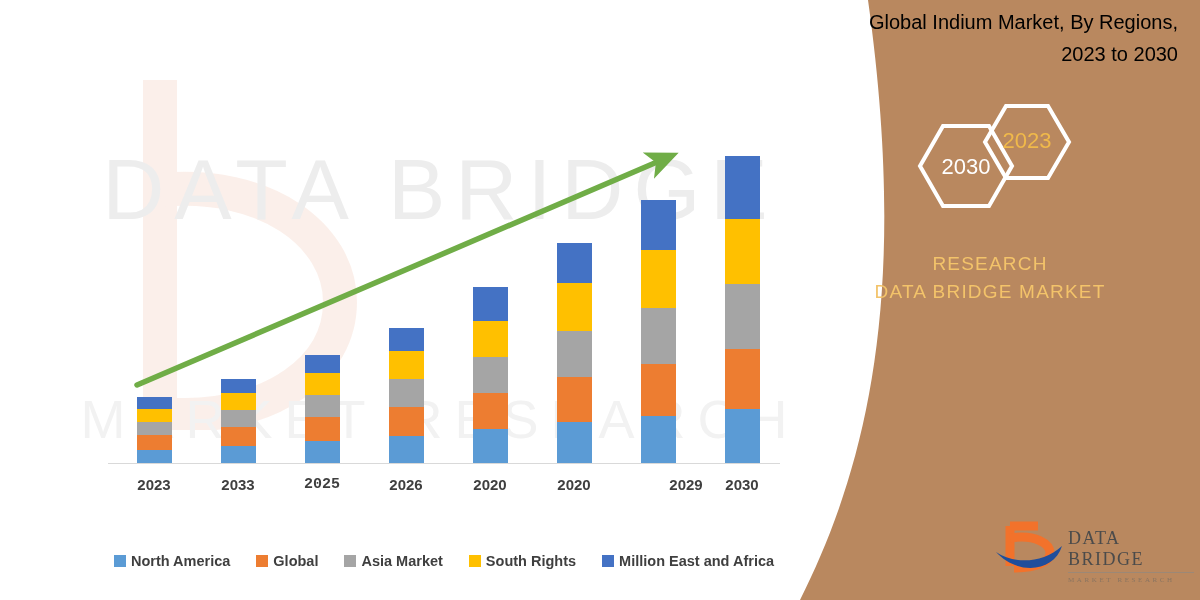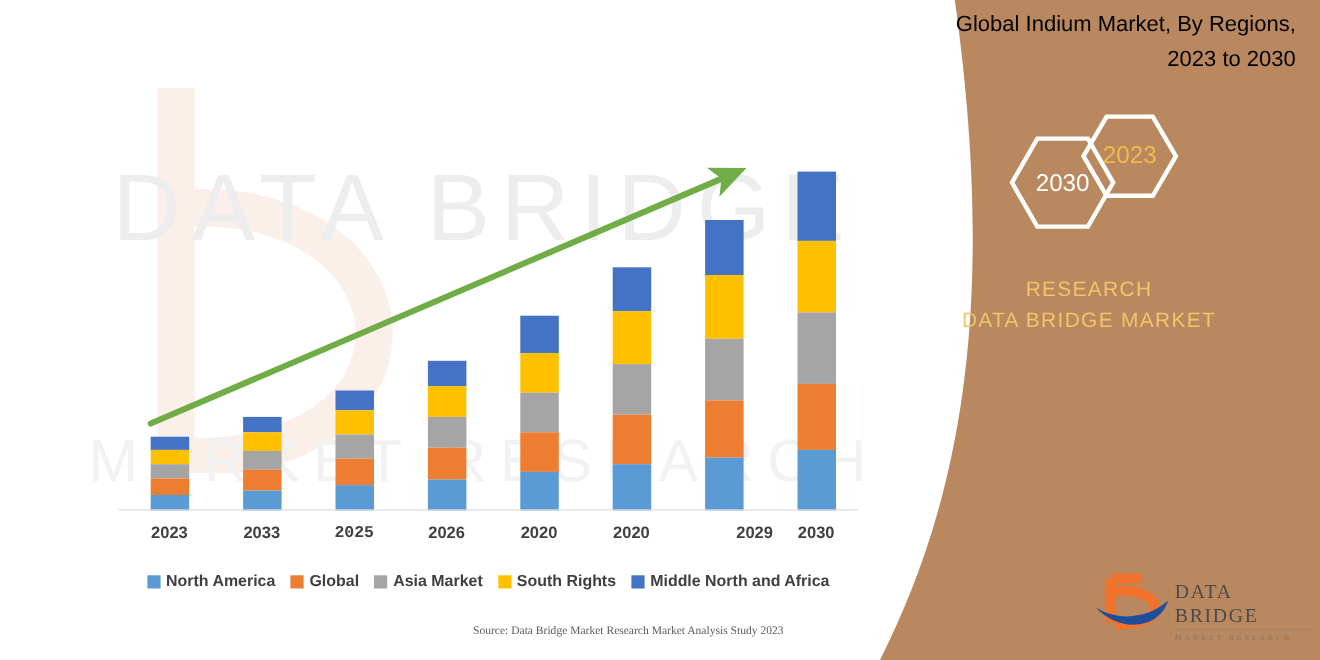--- a/index.html
+++ b/index.html
@@ -31,21 +31,21 @@
   .axis-line{position:absolute;left:108px;top:463px;width:672px;height:1px;background:#d9d9d9;}
 
   .bar{position:absolute;bottom:0;width:35px;display:flex;flex-direction:column;justify-content:flex-end;}
   .seg{width:100%;}
 
   .xlabels{position:absolute;left:108px;top:476px;width:672px;height:24px;}
   .xlab{position:absolute;width:70px;text-align:center;font-size:15px;font-weight:bold;color:#3f3f3f;}
 
   .arrow-svg{position:absolute;left:0;top:0;width:880px;height:600px;pointer-events:none;}
 
-  .legend{position:absolute;left:108px;top:518px;width:672px;height:22px;display:flex;align-items:center;justify-content:center;gap:14px;}
+  .legend{position:absolute;left:108px;top:550px;width:672px;height:22px;display:flex;align-items:center;justify-content:center;gap:26px;}
   .legend-item{display:flex;align-items:center;gap:5px;}
   .legend-swatch{width:12px;height:12px;display:inline-block;}
   .legend-label{font-size:14.5px;font-weight:bold;color:#3f3f3f;white-space:nowrap;}
 
   .footnote{position:absolute;top:568px;font-size:10.5px;color:#5b5b5b;font-family:"Liberation Serif", serif;white-space:nowrap;}
   .fn-left{left:96px;}
   .fn-right{left:430px;}
 
   
   .right-panel{position:absolute;right:0;top:0;width:420px;height:600px;overflow:hidden;}
@@ -173,25 +173,24 @@
         <div class="legend-item">
           <span class="legend-swatch" style="background: rgb(165, 165, 165);"></span>
           <span class="legend-label">Asia Market</span>
         </div>
         <div class="legend-item">
           <span class="legend-swatch" style="background: rgb(255, 192, 0);"></span>
           <span class="legend-label">South Rights</span>
         </div>
         <div class="legend-item">
           <span class="legend-swatch" style="background: rgb(68, 114, 196);"></span>
-          <span class="legend-label">Middle North and Africa</span>
+          <span class="legend-label">Million East and Africa</span>
         </div>
       </div>
 
-    <div class="footnote fn-right">Source: Data Bridge Market Research  Market Analysis Study 2023</div>
   </div>
 
   <div class="right-panel">
     <svg class="right-bg" viewBox="0 0 420 600" preserveAspectRatio="none">
       <path id="panelShape" d="M88 0 L420 0 L420 600 L20 600 C 85 470, 130 300, 88 0 Z" fill="#b9885f"></path>
     </svg>
 
     <div class="right-title">Global Indium Market, By Regions, 2023 to 2030</div>
 
     <div class="hex-wrap">

